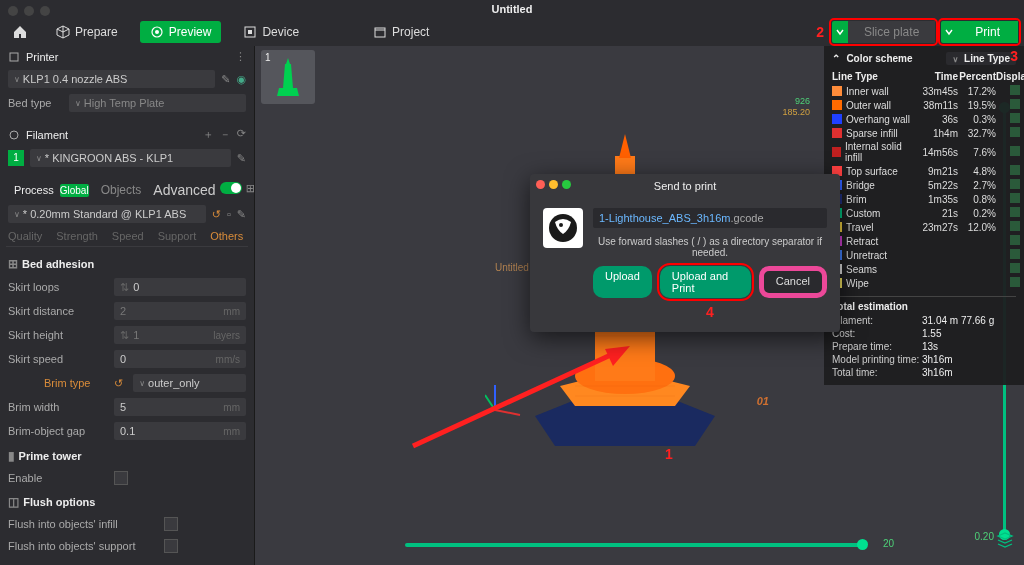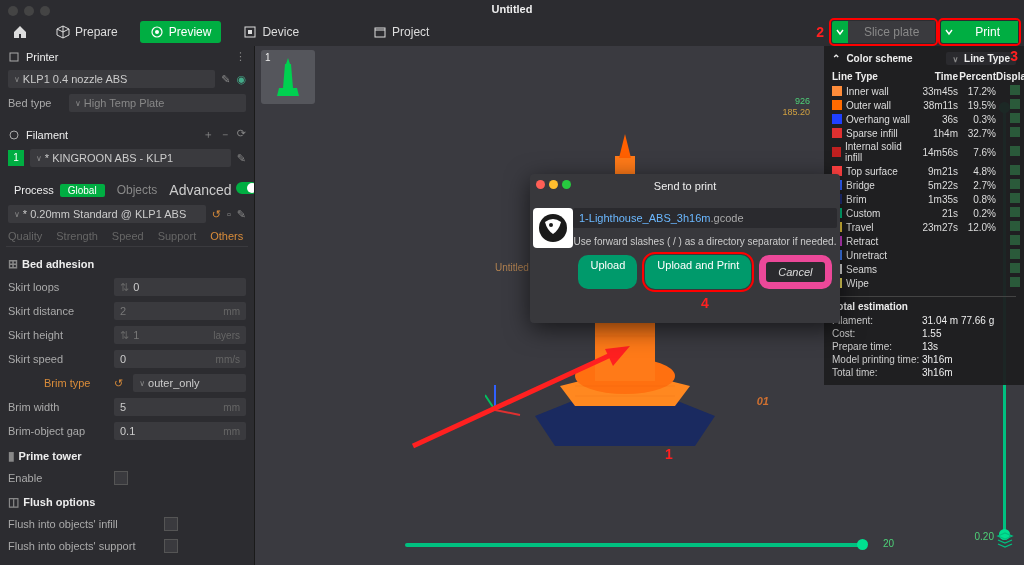--- a/index.html
+++ b/index.html
@@ -38,21 +38,21 @@
 .section-header { color: #eee; font-size: 11px; padding: 4px 2px; display: flex; align-items: center; gap: 6px; }
 .field-label { flex: 0 0 100px; color: #aaa; font-size: 11px; }
 .field-label.orange { color: #d98c3a; padding-left: 36px; }
 .field-val { flex: 1; background: #3a3a3e; padding: 2px 6px; border-radius: 2px; color: #ccc; font-size: 11px; display: flex; align-items: center; height: 18px; }
 .field-val .unit { margin-left: auto; color: #666; font-size: 10px; }
 .dropdown-sel { flex: 1; background: #3a3a3e; padding: 3px 6px; border-radius: 2px; color: #ccc; font-size: 11px; display: flex; align-items: center; }
 .caret { color: #888; margin-right: 3px; font-size: 8px; }
 .mini-icons { margin-left: auto; display: flex; gap: 6px; color: #888; }
 .mini-icons span { cursor: pointer; }
 .filament-sw { width: 16px; height: 16px; background: #00ae42; color: #fff; text-align: center; line-height: 16px; font-size: 10px; }
-.tag-green { background: #00ae42; color: #fff; padding: 1px 8px; border-radius: 2px; font-size: 10px; }
+.tag-green { background: #00ae42; color: #fff; padding: 1px 0; border-radius: 2px; font-size: 10px; }
 .tag-dark { color: #888; padding: 1px 6px; font-size: 12px; }
 .toggle { width: 22px; height: 12px; background: #00ae42; border-radius: 6px; position: relative; }
 .toggle::after { content: ''; position: absolute; right: 1px; top: 1px; width: 10px; height: 10px; background: #fff; border-radius: 50%; }
 .checkbox { width: 14px; height: 14px; background: #3a3a3e; border: 1px solid #555; }
 .tabs-row { display: flex; gap: 14px; padding: 4px 2px; border-bottom: 1px solid #3a3a3e; margin-bottom: 4px; }
 .tab-item { color: #666; font-size: 11px; cursor: pointer; }
 .tab-item.active { color: #d98c3a; }
 .sub-hdr { color: #eee; font-weight: 600; padding: 6px 2px 4px; display: flex; align-items: center; gap: 4px; font-size: 11px; }
 .sub-hdr .icon { color: #888; font-size: 12px; }
 
@@ -104,31 +104,31 @@
 .model { position: absolute; left: 260px; top: 80px; width: 220px; height: 340px; }
 
 
 .arrow { position: absolute; left: 150px; top: 295px; width: 230px; height: 110px; z-index: 300; pointer-events: none; }
 
 
 .modal { position: absolute; left: 275px; top: 128px; width: 310px; background: #38383c; border-radius: 4px; box-shadow: 0 6px 24px rgba(0,0,0,0.6); z-index: 500; }
 .modal-title { text-align: center; padding: 6px; color: #eee; font-size: 11px; position: relative; }
 .modal-tl { position: absolute; left: 6px; top: 6px; display: flex; gap: 4px; }
 .modal-tl span { width: 9px; height: 9px; border-radius: 50%; }
-.modal-body { padding: 10px 3px 14px; display: flex; }
+.modal-body { padding: 10px 13px 14px; display: flex; gap: 10px; }
 .modal-icon { width: 40px; height: 40px; background: #fff; border-radius: 4px; display: flex; align-items: center; justify-content: center; }
 .modal-right { flex: 1; }
 .modal-input { width: 100%; background: #2a2a2e; padding: 4px 6px; border-radius: 2px; display: flex; align-items: center; font-size: 11px; }
 .modal-input .fn { color: #6bb8ff; }
 .modal-input .ext { color: #aaa; }
 .modal-hint { font-size: 10px; color: #ccc; padding: 8px 0; text-align: center; }
 .modal-btns { display: flex; gap: 8px; justify-content: center; padding-bottom: 4px; }
 .mbtn { padding: 4px 12px; border-radius: 10px; font-size: 11px; cursor: pointer; }
 .mbtn.green { background: #009a6b; color: #fff; }
-.mbtn.dark { background: #2a2a2e; color: #ddd; border: 7px solid #ec4899; font-style: italic; }
+.mbtn.dark { background: #2a2a2e; color: #ddd; border: 5px solid #ec4899; }
 
 ::-webkit-scrollbar { width: 0; }
 </style>
 </head>
 <body>
 
 <div class="traffic-lights">
   <span></span>
     <span></span>
     <span></span>

